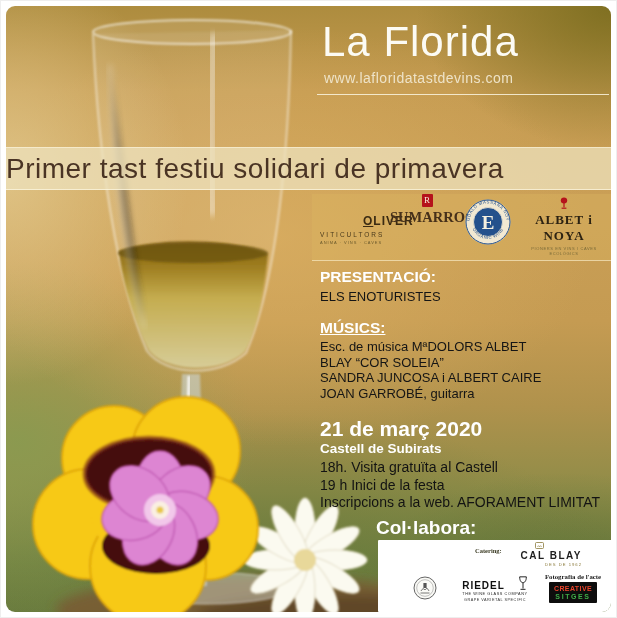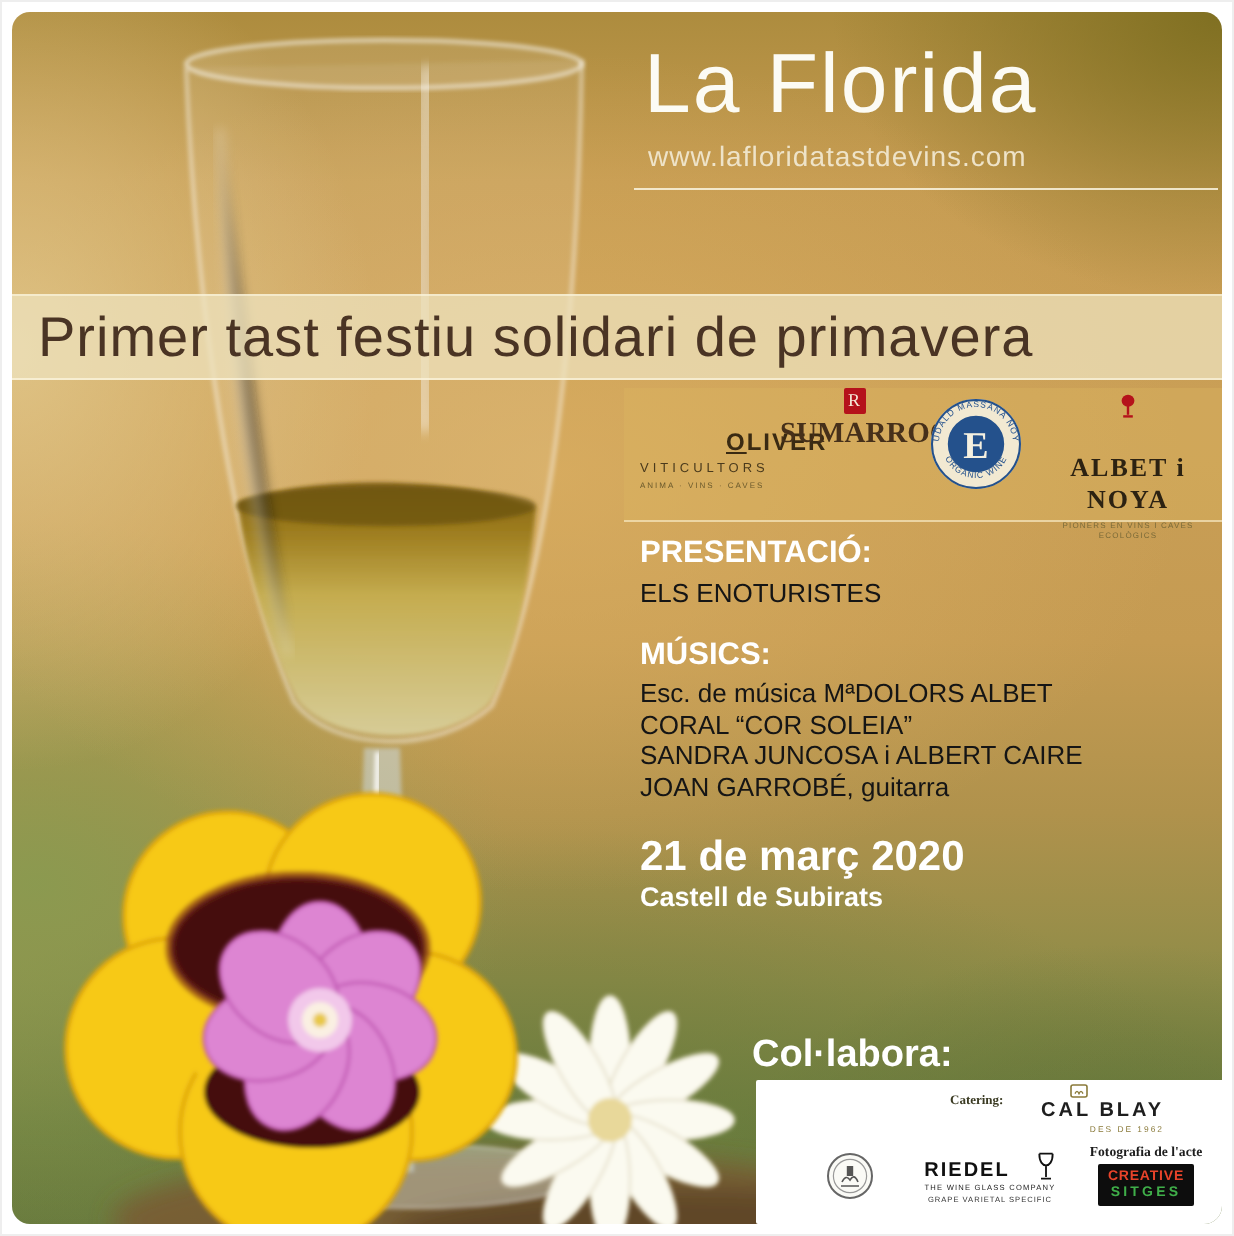--- a/index.html
+++ b/index.html
@@ -19,46 +19,46 @@
 
   
   .title{left:316px;top:12px;font-size:42px;letter-spacing:1px;color:#fcfbf4;font-weight:400;}
   .website{left:318px;top:64px;font-size:14px;color:#eee3c8;letter-spacing:.5px;}
   .rule{left:311px;top:88px;width:292px;height:1px;background:rgba(250,245,224,.85);}
   .benefit{left:316px;top:95px;font-size:19px;color:#f7efda;}
 
   
   .banner{left:0;top:141px;width:605px;height:43px;background:rgba(237,226,190,.74);
           border-top:1px solid rgba(255,250,230,.55);border-bottom:1px solid rgba(255,250,230,.65);
-          display:flex;align-items:center;padding-left:13px;box-sizing:border-box;}
+          display:flex;align-items:center;box-sizing:border-box;}
   .banner-text{font-size:28px;color:#4a3424;letter-spacing:.5px;}
 
   
   .sponsors{left:306px;top:188px;width:300px;height:66px;background:rgba(222,182,98,.35);
             border-bottom:1px solid rgba(252,242,212,.6);}
   .oliver{left:8px;top:18px;width:66px;text-align:left;color:#3a2a12;}
   .oliver-name{font-size:12px;font-weight:bold;letter-spacing:1px;line-height:18px;margin-left:43px;}
   .oliver-name::first-letter{text-decoration:underline;}
   .oliver-sub{font-size:6.5px;letter-spacing:2px;color:#4a3a1c;margin-top:1px;}
   .oliver-tag{font-size:4px;letter-spacing:1px;color:#6b5a2c;margin-top:2px;}
   .sumarroca{left:78px;top:0;width:74px;text-align:center;}
   .sq-mark{width:11px;height:13px;background:#b5121b;color:#f5e9d8;font-family:"Liberation Serif",serif;
            font-size:9px;line-height:13px;text-align:center;margin:0 auto 2px auto;border-radius:1px;}
   .sumarroca-name{font-family:"Liberation Serif",serif;font-size:14.5px;font-weight:600;color:#46301a;letter-spacing:0;}
   .eudald{left:153px;top:5px;}
   .albet{left:206px;top:3px;width:92px;text-align:center;color:#2c2212;}
   .albet-glass{margin:0 auto;}
-  .albet-name{font-family:"Liberation Serif",serif;font-size:13px;letter-spacing:1px;font-weight:600;margin-top:16px;}
+  .albet-name{font-family:"Liberation Serif",serif;font-size:13px;letter-spacing:1px;font-weight:600;margin-top:2px;}
   .albet-tag{font-size:4px;letter-spacing:.6px;color:#7a6a38;margin-top:2px;}
 
   
   .h-white{color:#fff;font-weight:bold;}
   .presentacio-h{left:314px;top:262px;font-size:15.5px;}
   .presentacio-v{left:314px;top:283px;font-size:13px;color:#151515;}
-  .musics-h{left:314px;top:313px;font-size:15.5px;}
+  .musics-h{left:314px;top:313px;font-size:15.5px;text-decoration:underline;}
   .music-lines{left:314px;top:333px;font-size:13px;color:#151515;line-height:15.5px;}
   .event-date{left:314px;top:411px;font-size:21px;}
   .event-venue{left:314px;top:435px;font-size:13.5px;}
   .event-lines{left:314px;top:453px;font-size:14px;color:#131313;line-height:17.5px;}
   .collab-h{left:370px;top:511px;font-size:19px;}
 
   
   .collab-box{left:372px;top:534px;width:234px;height:72px;background:#fff;border-radius:1px;}
   .subirats{left:7px;top:5px;display:flex;align-items:center;gap:4px;}
   .sub-l1{font-size:4.2px;letter-spacing:.3px;color:#4a4a4a;font-weight:bold;}
@@ -220,27 +220,32 @@
         <div class="albet-tag">PIONERS EN VINS I CAVES ECOLÒGICS</div>
       </div>
     </div>
 
     <div class="abs h-white presentacio-h">PRESENTACIÓ:</div>
     <div class="abs presentacio-v">ELS ENOTURISTES</div>
 
     <div class="abs h-white musics-h">MÚSICS:</div>
     <div class="abs music-lines">
       <div>Esc. de música MªDOLORS ALBET</div>
-      <div>CORAL “COR SOLEIA”</div>
+      <div>BLAY “COR SOLEIA”</div>
       <div>SANDRA JUNCOSA i ALBERT CAIRE</div>
       <div>JOAN GARROBÉ, guitarra</div>
     </div>
 
     <div class="abs h-white event-date">21 de març 2020</div>
     <div class="abs h-white event-venue">Castell de Subirats</div>
+    <div class="abs event-lines">
+      <div>18h. Visita gratuïta al Castell</div>
+      <div>19 h Inici de la festa</div>
+      <div>Inscripcions a la web. AFORAMENT LIMITAT</div>
+    </div>
 
     <div class="abs h-white collab-h">Col·labora:</div>
     <div class="abs collab-box">
       <div class="abs catering">Catering:</div>
       <div class="abs calblay">
         <svg width="9" height="7" viewBox="0 0 9 7" style="margin:0 auto;">
           <rect x="0.5" y="0.5" width="8" height="6" rx="1" fill="none" stroke="#8a7a3a" stroke-width="0.8"></rect>
           <path d="M2.5,4.8 q1,-2.2 2,0 q1,-2.2 2,0" fill="none" stroke="#8a7a3a" stroke-width="0.7"></path>
         </svg>
         <div class="calblay-name">CAL BLAY</div>

